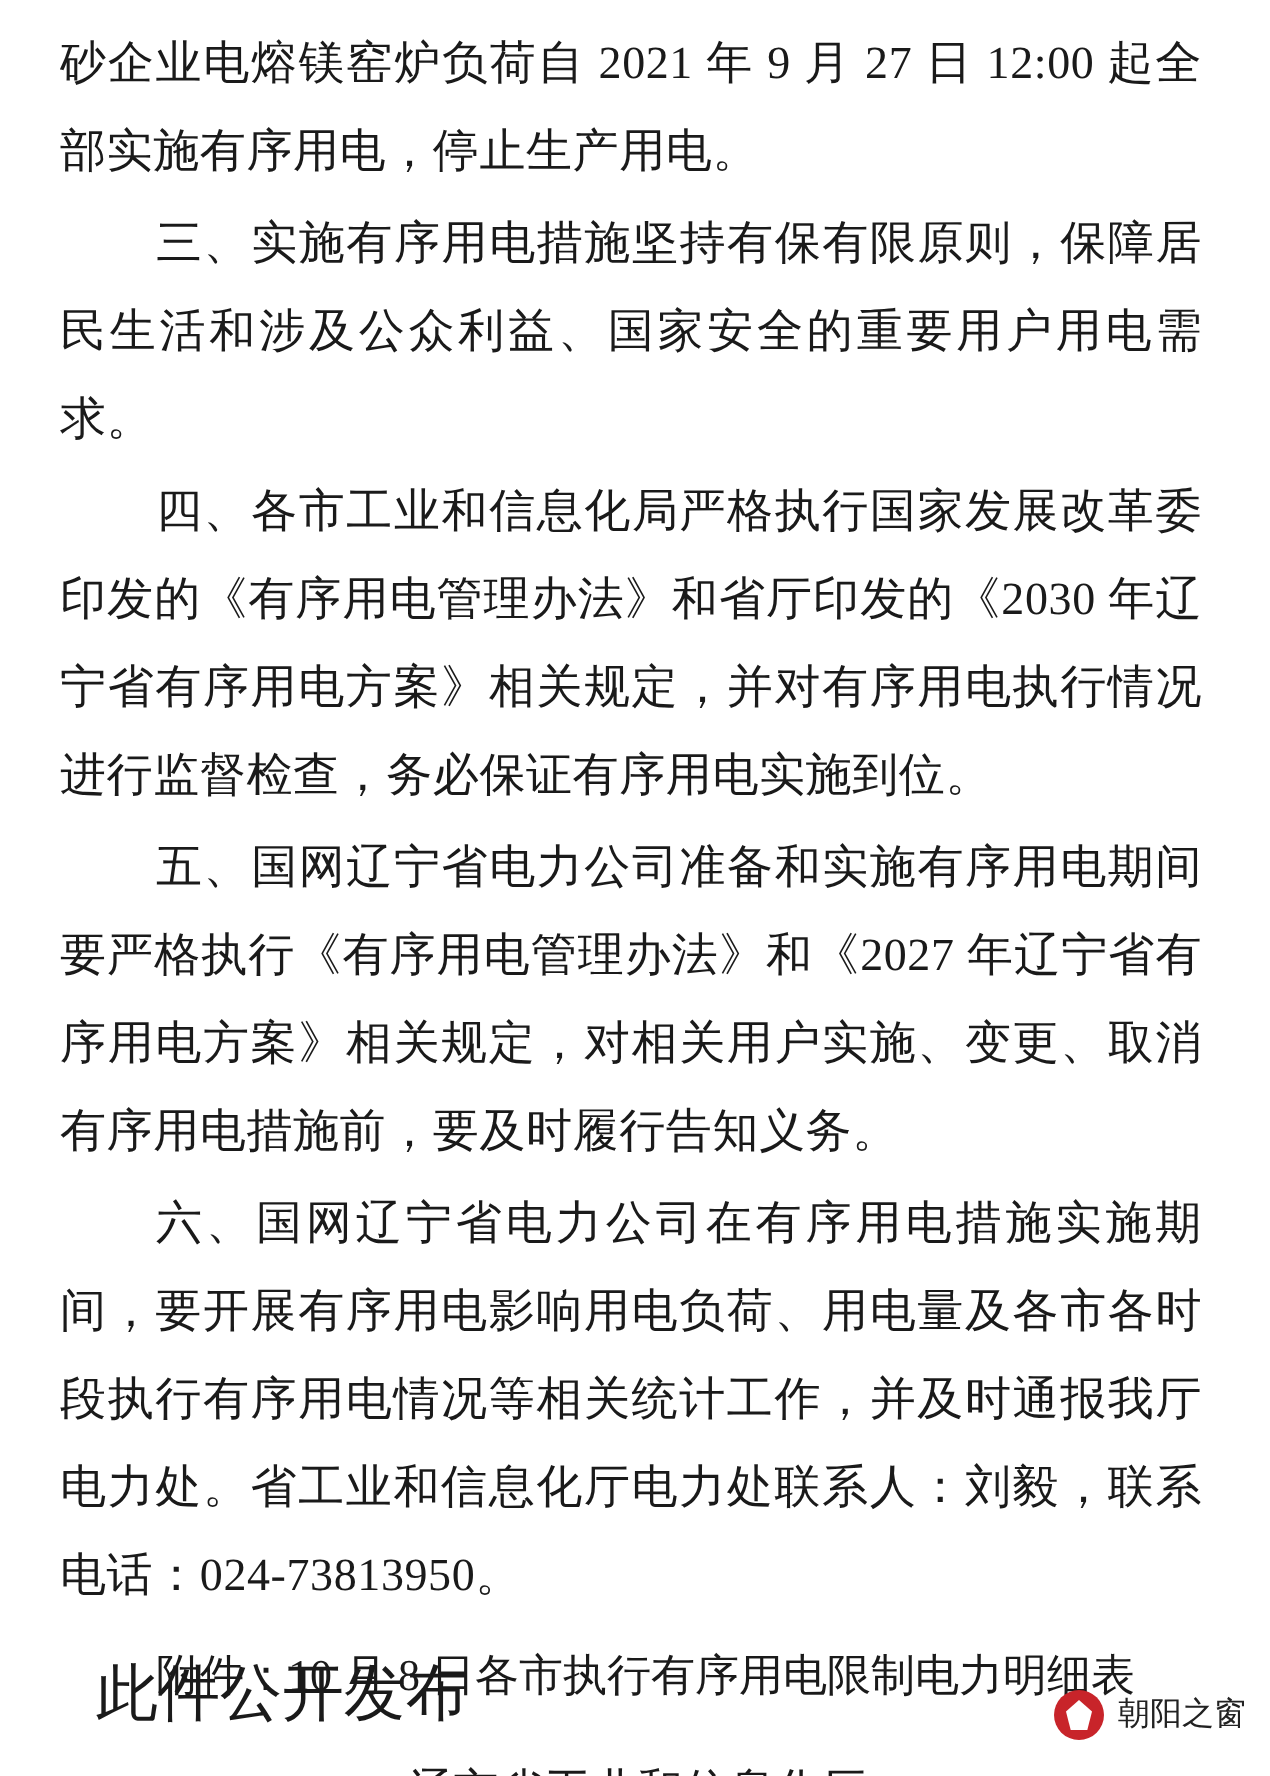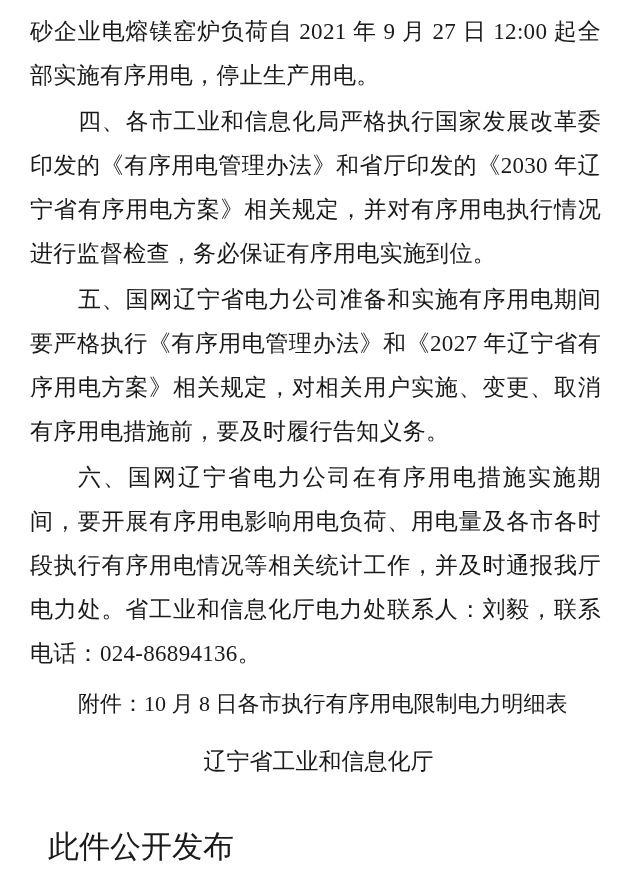--- a/index.html
+++ b/index.html
@@ -92,30 +92,35 @@
     white-space: nowrap;
   }
 </style>
 </head>
 <body>
 
 <div class="page">
 
   <p class="para">砂企业电熔镁窑炉负荷自 2021 年 9 月 27 日 12:00 起全部实施有序用电，停止生产用电。</p>
 
+  <p class="para indent">三、实施有序用电措施坚持有保有限原则，保障居民生活和涉及公众利益、国家安全的重要用户用电需求。</p>
 
   <p class="para indent">四、各市工业和信息化局严格执行国家发展改革委印发的《有序用电管理办法》和省厅印发的《2030 年辽宁省有序用电方案》相关规定，并对有序用电执行情况进行监督检查，务必保证有序用电实施到位。</p>
 
   <p class="para indent">五、国网辽宁省电力公司准备和实施有序用电期间要严格执行《有序用电管理办法》和《2027 年辽宁省有序用电方案》相关规定，对相关用户实施、变更、取消有序用电措施前，要及时履行告知义务。</p>
 
-  <p class="para indent">六、国网辽宁省电力公司在有序用电措施实施期间，要开展有序用电影响用电负荷、用电量及各市各时段执行有序用电情况等相关统计工作，并及时通报我厅电力处。省工业和信息化厅电力处联系人：刘毅，联系电话：024-86894136。</p>
+  <p class="para indent">六、国网辽宁省电力公司在有序用电措施实施期间，要开展有序用电影响用电负荷、用电量及各市各时段执行有序用电情况等相关统计工作，并及时通报我厅电力处。省工业和信息化厅电力处联系人：刘毅，联系电话：024-73813950。</p>
 
   <p class="attach">附件：10 月 8 日各市执行有序用电限制电力明细表</p>
 
   <div class="sign">
     <span class="org">辽宁省工业和信息化厅</span>
 
   </div>
 
   <div class="publish">此件公开发布</div>
 
+  <div class="badge">
+    <span class="badge-logo"></span>
+    <span class="badge-text">朝阳之窗</span>
+  </div>
 
 </div>
 
 </body></html>

